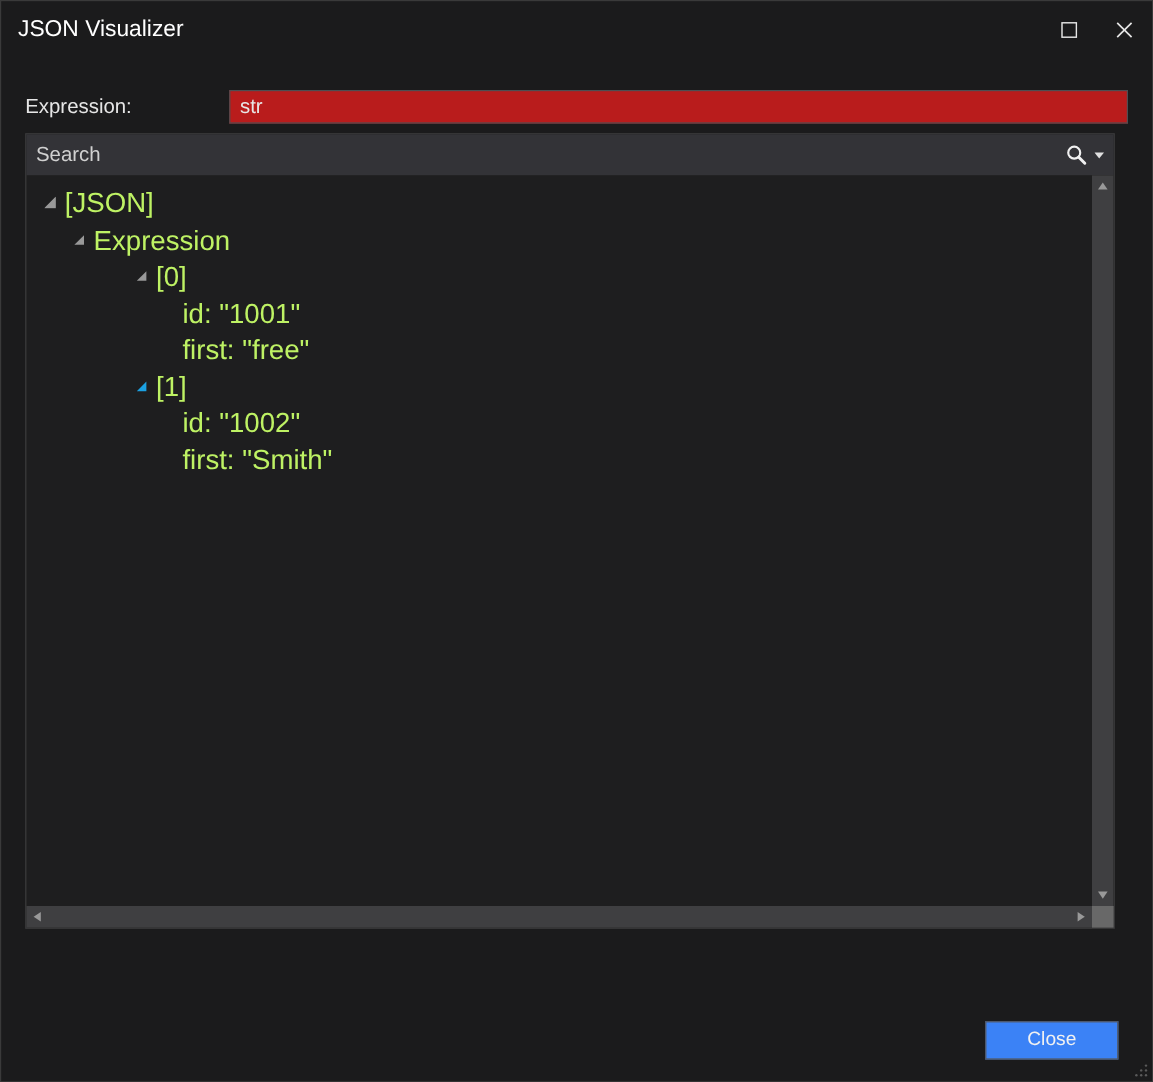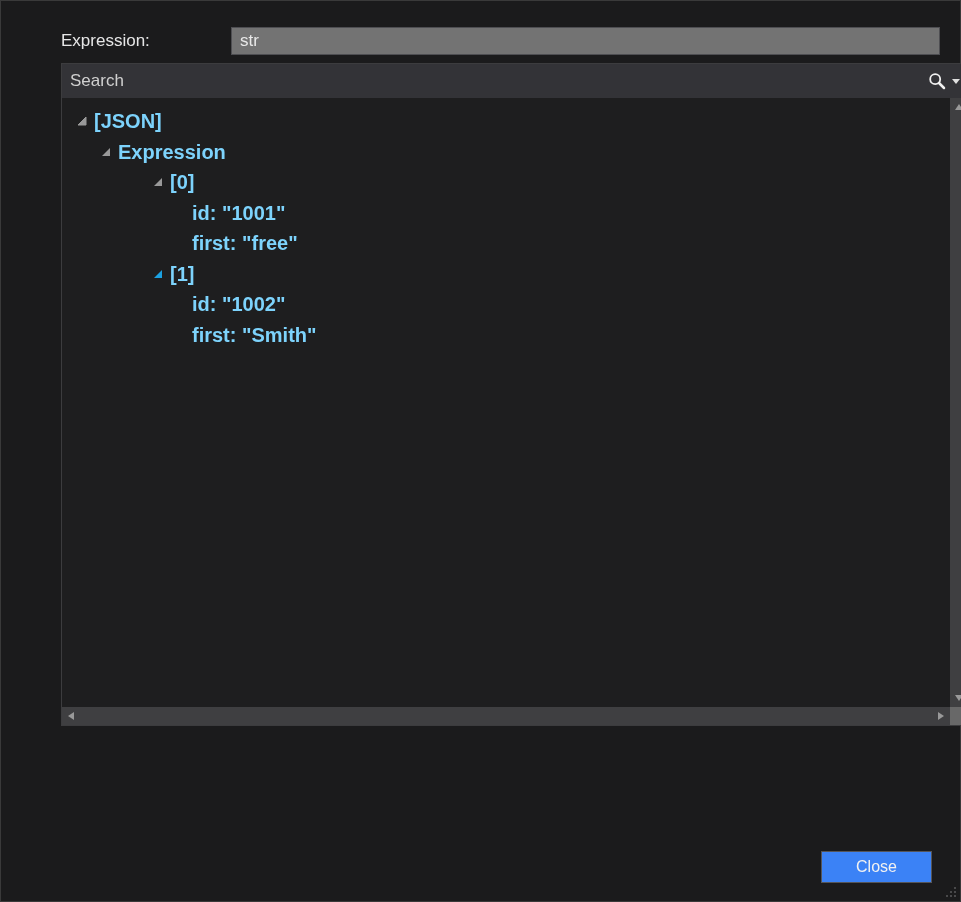--- a/index.html
+++ b/index.html
@@ -30,37 +30,36 @@
   }
   .winbtn {
     width: 46px; height: 36px;
     display: flex; align-items: center; justify-content: center;
     color: #e6e6e6;
     cursor: pointer;
   }
   .winbtn svg { width: 14px; height: 14px; }
   .content {
     padding: 8px 20px 0 20px;
-    margin-left: 40px;
   }
   .row-expr {
     display: flex;
     align-items: center;
     gap: 10px;
     margin-top: 18px;
   }
   .row-expr .lbl {
     width: 160px;
     font-size: 17px;
     color: #e6e6e6;
   }
   .expr-input {
     flex: 1;
     height: 28px;
-    background: #737373;
+    background: #b91c1c;
     border: 1px solid #4e4e52;
     color: #e8e8e8;
     font-size: 17px;
     padding: 2px 8px;
     outline: none;
   }
   .value-lbl {
     margin-top: 26px;
     font-size: 17px;
     color: #e6e6e6;
@@ -98,25 +97,24 @@
   .search-icon svg { width: 18px; height: 18px; }
   .chev svg { width: 8px; height: 8px; }
   .tree-wrap {
     flex: 1;
     display: flex;
     overflow: hidden;
   }
   .tree {
     flex: 1;
     padding: 8px 0 0 8px;
-    font-size: 20px;
+    font-size: 23px;
     line-height: 30.5px;
     overflow: hidden;
-    color: #7dd3fc;
-    font-weight: bold;
+    color: #bef264;
   }
   .node {
     display: flex;
     align-items: center;
     gap: 6px;
     white-space: nowrap;
   }
   .ind { display: inline-block; }
   .expander {
     width: 12px; height: 12px;
@@ -171,20 +169,34 @@
     right: 2px; bottom: 2px;
     width: 16px; height: 16px;
     color: #5a5a5a;
   }
 </style>
 </head>
 <body>
 
 <div class="window">
 
+  <div class="titlebar">
+    <div class="title">JSON Visualizer</div>
+    <div class="winbtn">
+      <svg viewBox="0 0 14 14">
+          <rect x="1" y="1" width="12" height="12" fill="none" stroke="currentColor" stroke-width="1.2"></rect>
+        </svg>
+    </div>
+    <div class="winbtn">
+      <svg viewBox="0 0 14 14">
+          <line x1="1" y1="1" x2="13" y2="13" stroke="currentColor" stroke-width="1.4"></line>
+          <line x1="13" y1="1" x2="1" y2="13" stroke="currentColor" stroke-width="1.4"></line>
+        </svg>
+    </div>
+  </div>
 
   <div class="content">
 
     <div class="row-expr">
       <div class="lbl">Expression:</div>
       <input class="expr-input" type="text" value="str" style="">
     </div>
 
 
     <div class="panel">

